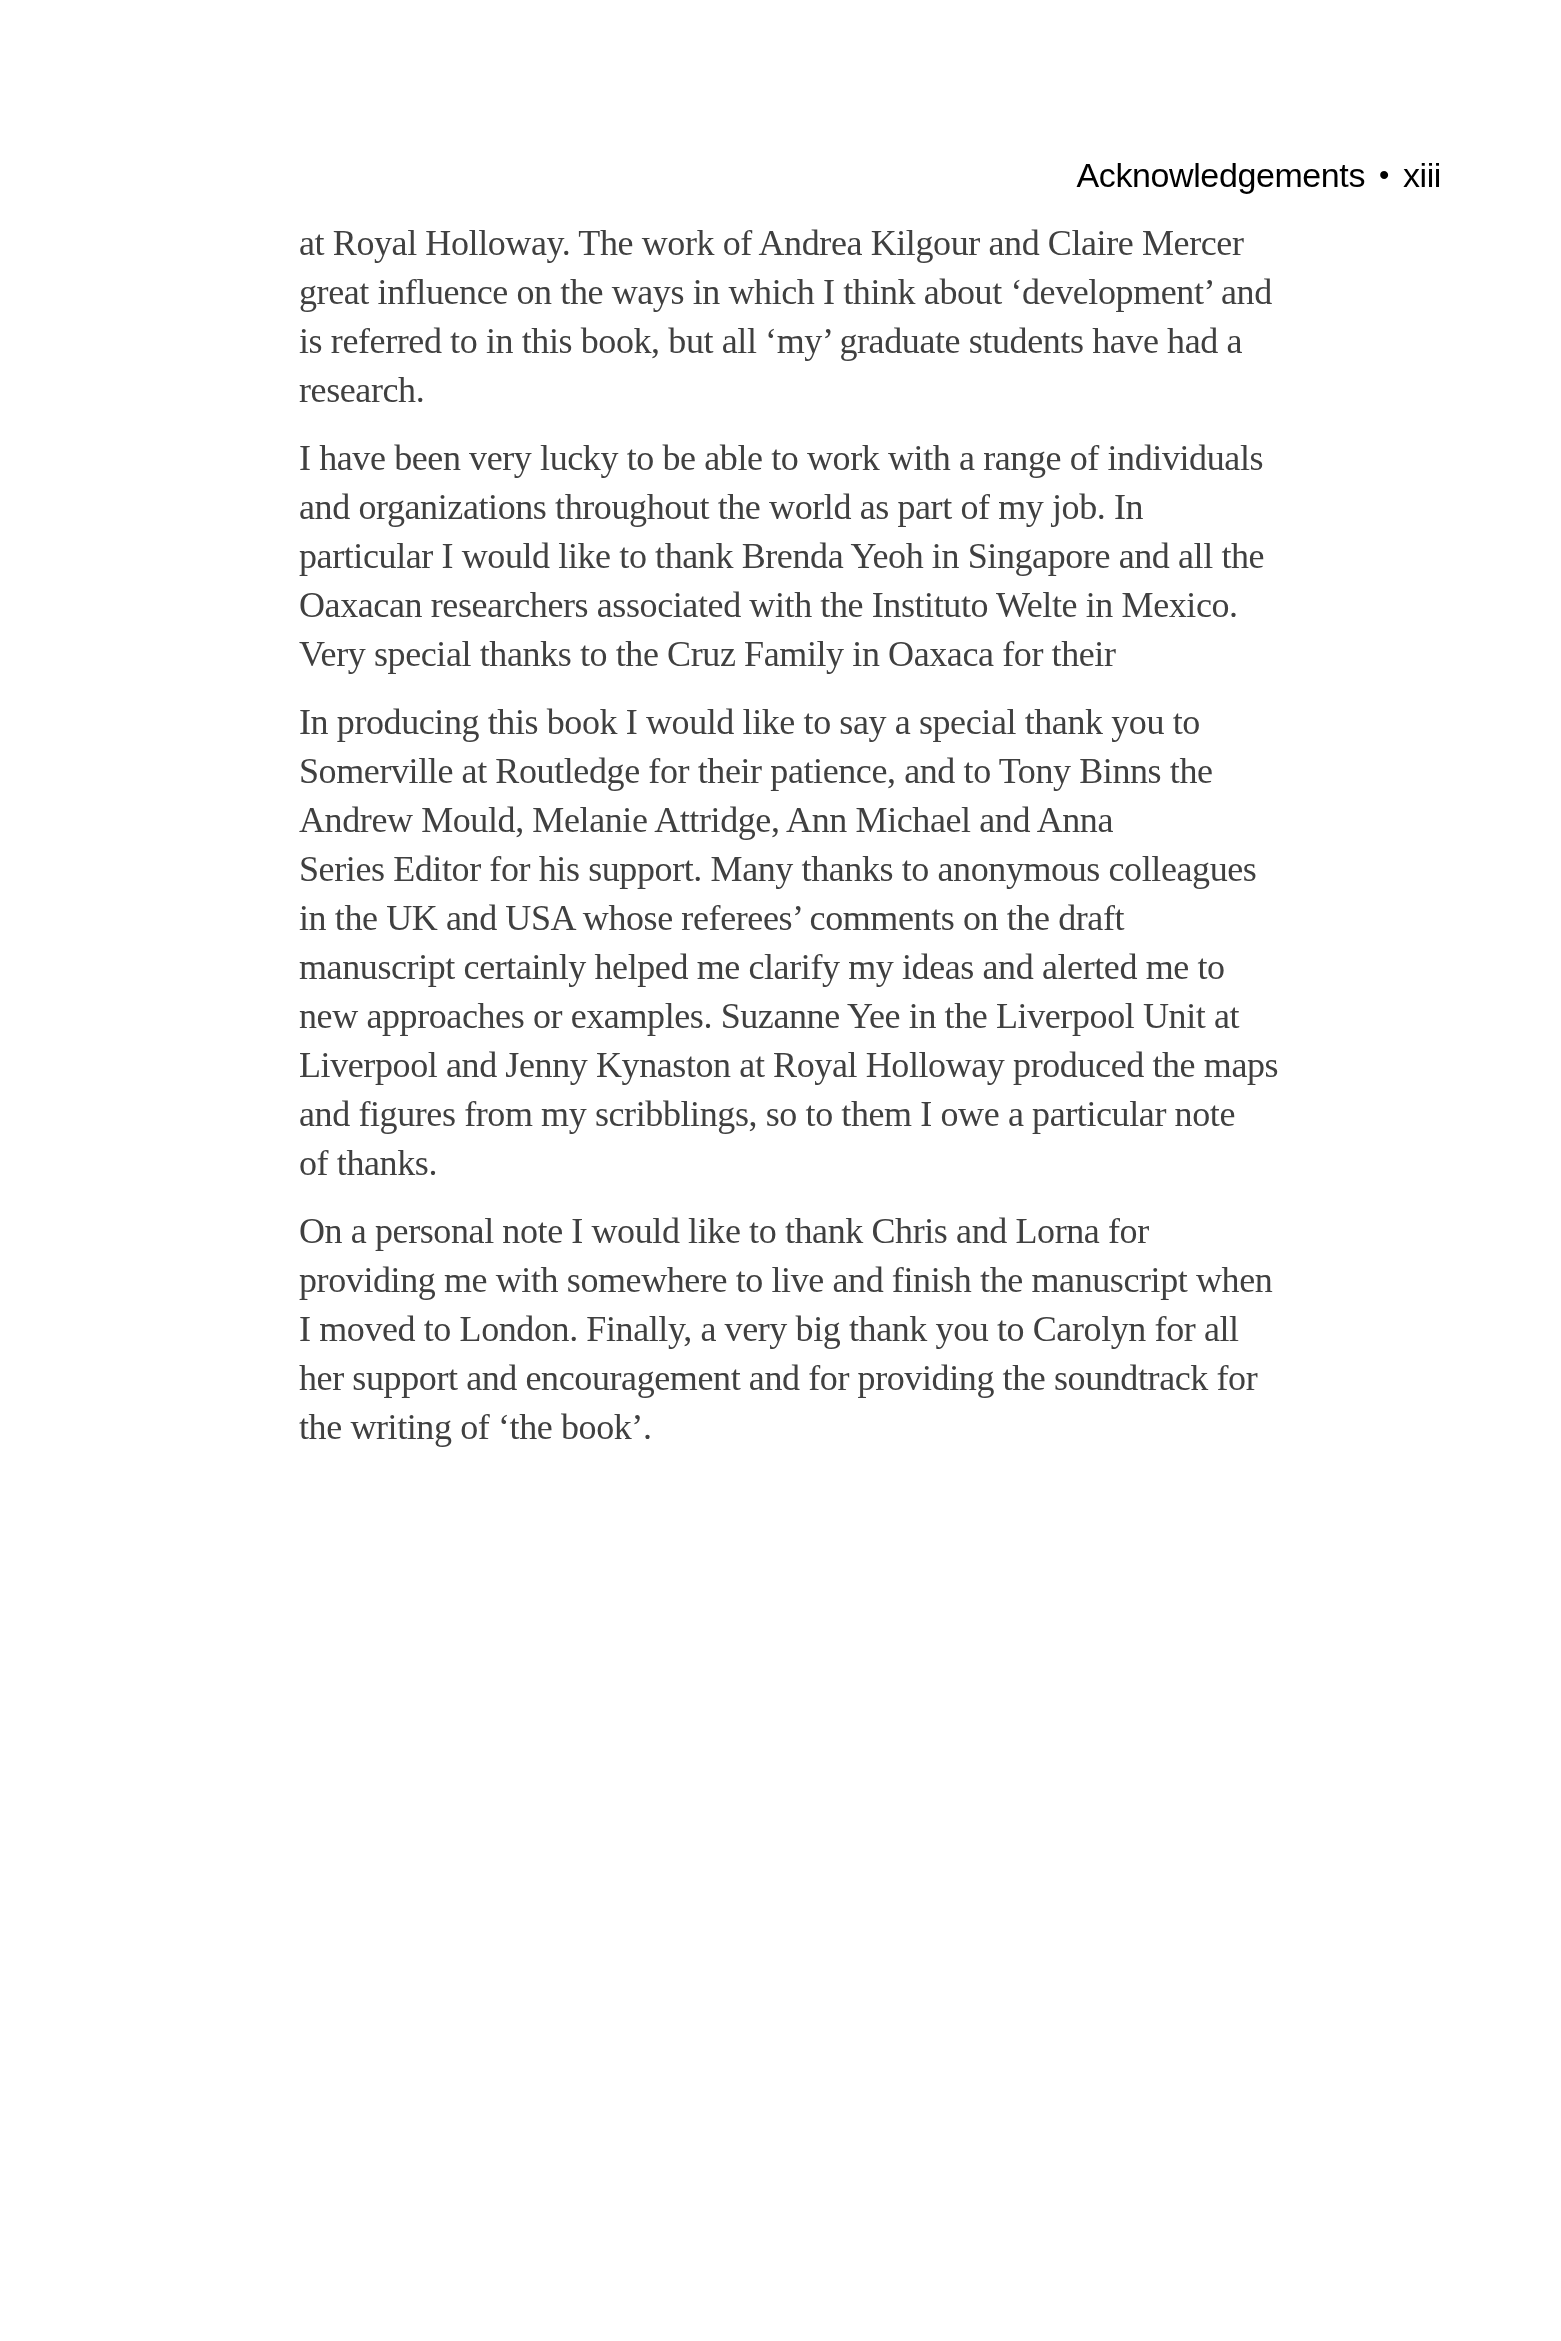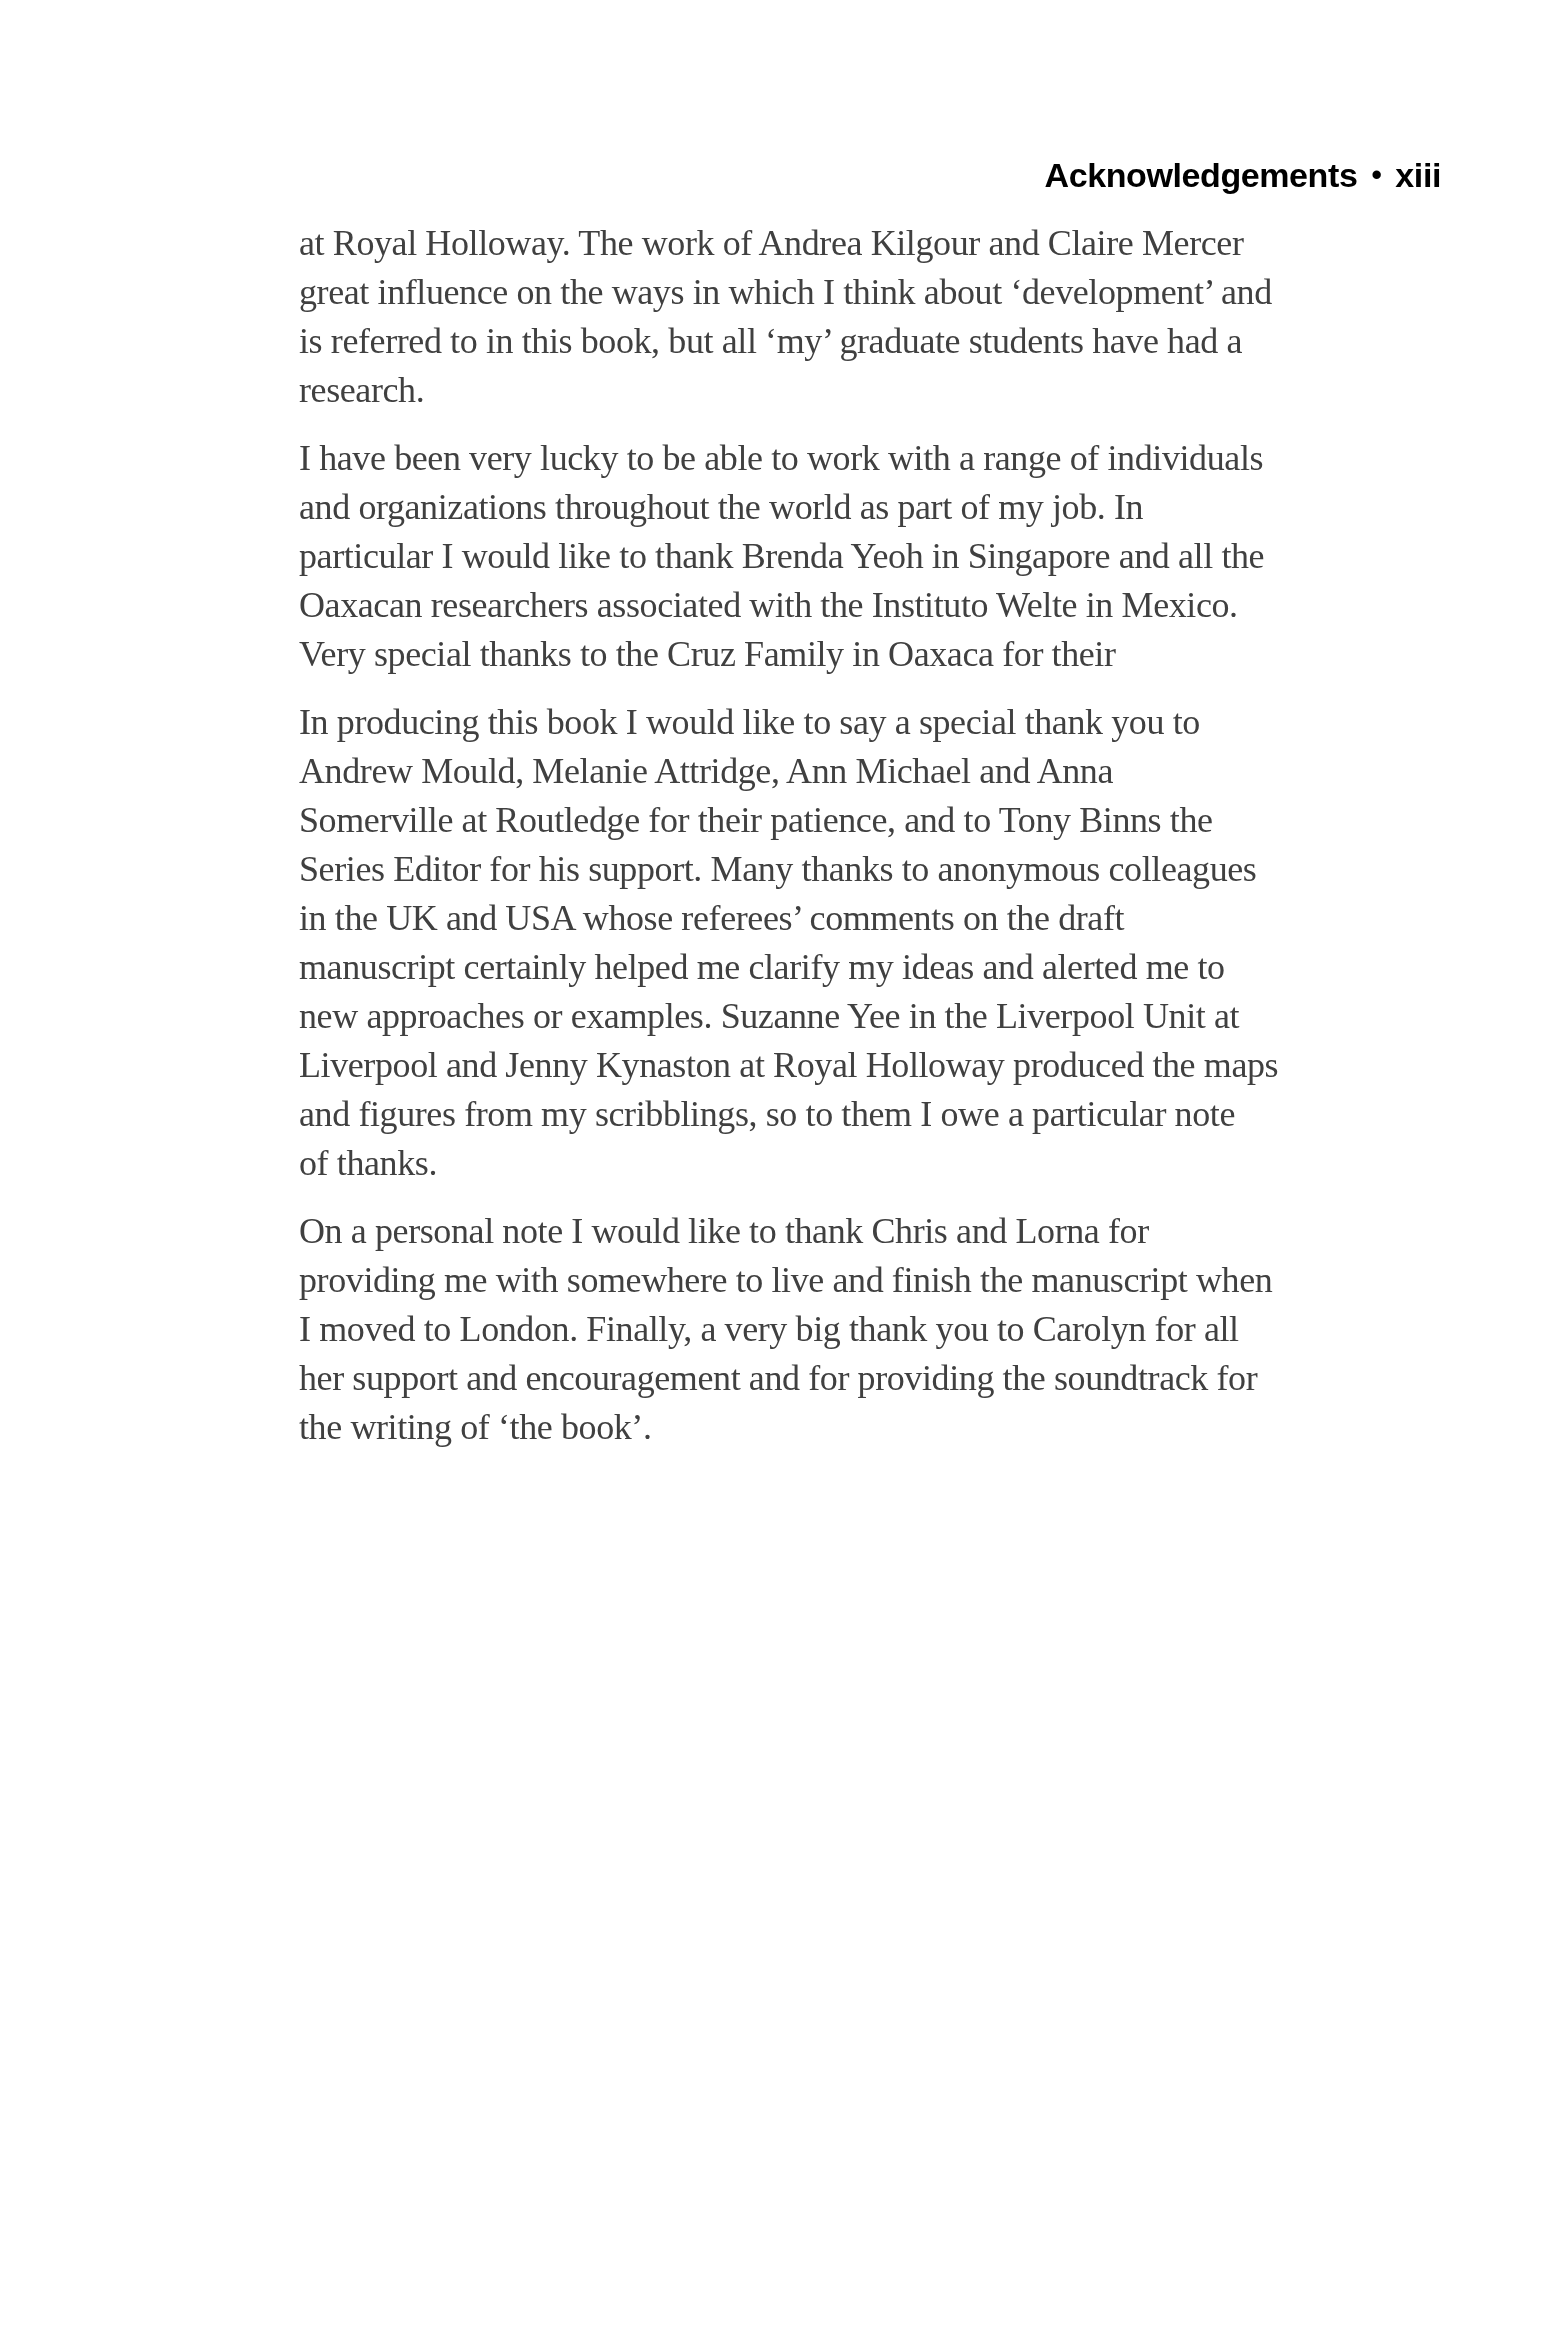--- a/index.html
+++ b/index.html
@@ -11,21 +11,21 @@
     width: 1561px;
     height: 2342px;
     position: relative;
     overflow: hidden;
   }
   .running-head {
     position: absolute;
     top: 156px;
     right: 120px;
     font-family: "Liberation Sans", sans-serif;
-    font-weight: bold;
+    font-weight: normal;
     font-size: 34px;
     color: #000000;
     white-space: nowrap;
     letter-spacing: -0.4px;
   }
   .running-head .sep {
     display: inline-block;
     margin: 0 14px;
     font-size: 29.5px;
     vertical-align: 1.7px;
@@ -67,22 +67,22 @@
   <div class="paragraph">
     <div class="text-line">I have been very lucky to be able to work with a range of individuals</div>
     <div class="text-line">and organizations throughout the world as part of my job. In</div>
     <div class="text-line">particular I would like to thank Brenda Yeoh in Singapore and all the</div>
     <div class="text-line">Oaxacan researchers associated with the Instituto Welte in Mexico.</div>
     <div class="text-line">Very special thanks to the Cruz Family in Oaxaca for their</div>
   </div>
 
   <div class="paragraph">
     <div class="text-line">In producing this book I would like to say a special thank you to</div>
+    <div class="text-line">Somerville at Routledge for their patience, and to Tony Binns the</div>
     <div class="text-line">Andrew Mould, Melanie Attridge, Ann Michael and Anna</div>
-    <div class="text-line">Somerville at Routledge for their patience, and to Tony Binns the</div>
     <div class="text-line">Series Editor for his support. Many thanks to anonymous colleagues</div>
     <div class="text-line">in the UK and USA whose referees’ comments on the draft</div>
     <div class="text-line">manuscript certainly helped me clarify my ideas and alerted me to</div>
     <div class="text-line">new approaches or examples. Suzanne Yee in the Liverpool Unit at</div>
     <div class="text-line">Liverpool and Jenny Kynaston at Royal Holloway produced the maps</div>
     <div class="text-line">and figures from my scribblings, so to them I owe a particular note</div>
     <div class="text-line">of thanks.</div>
   </div>
 
   <div class="paragraph">

